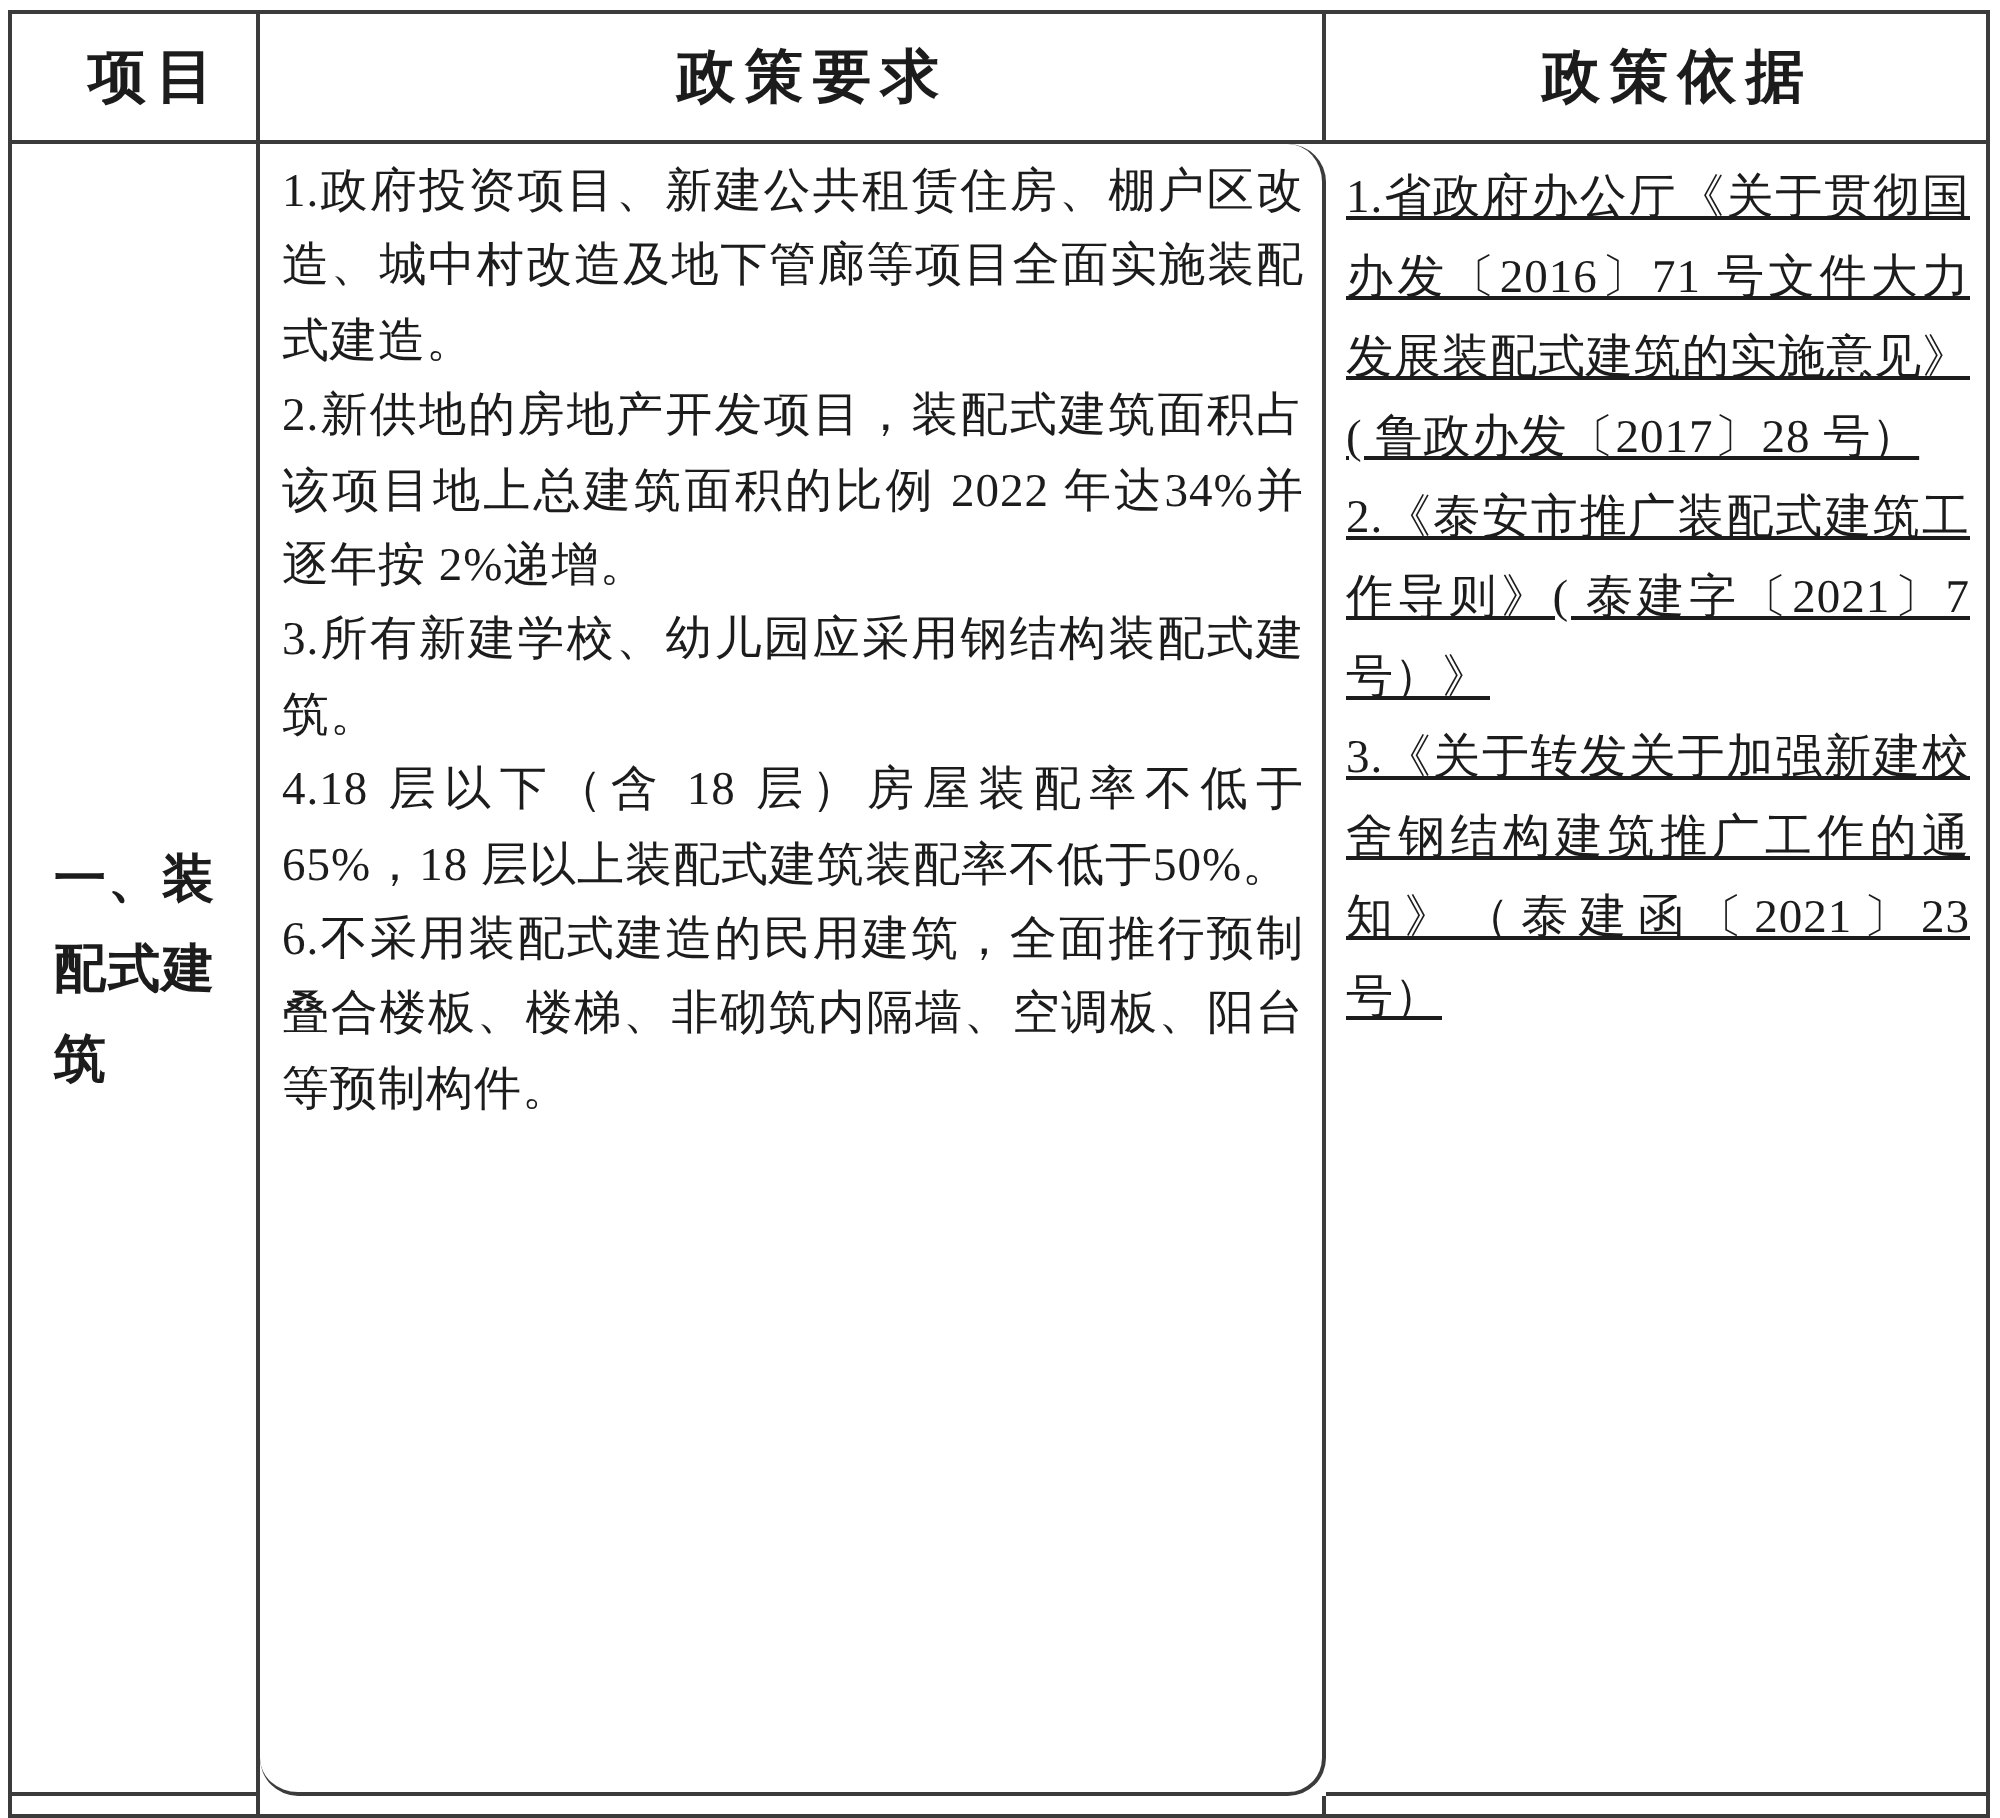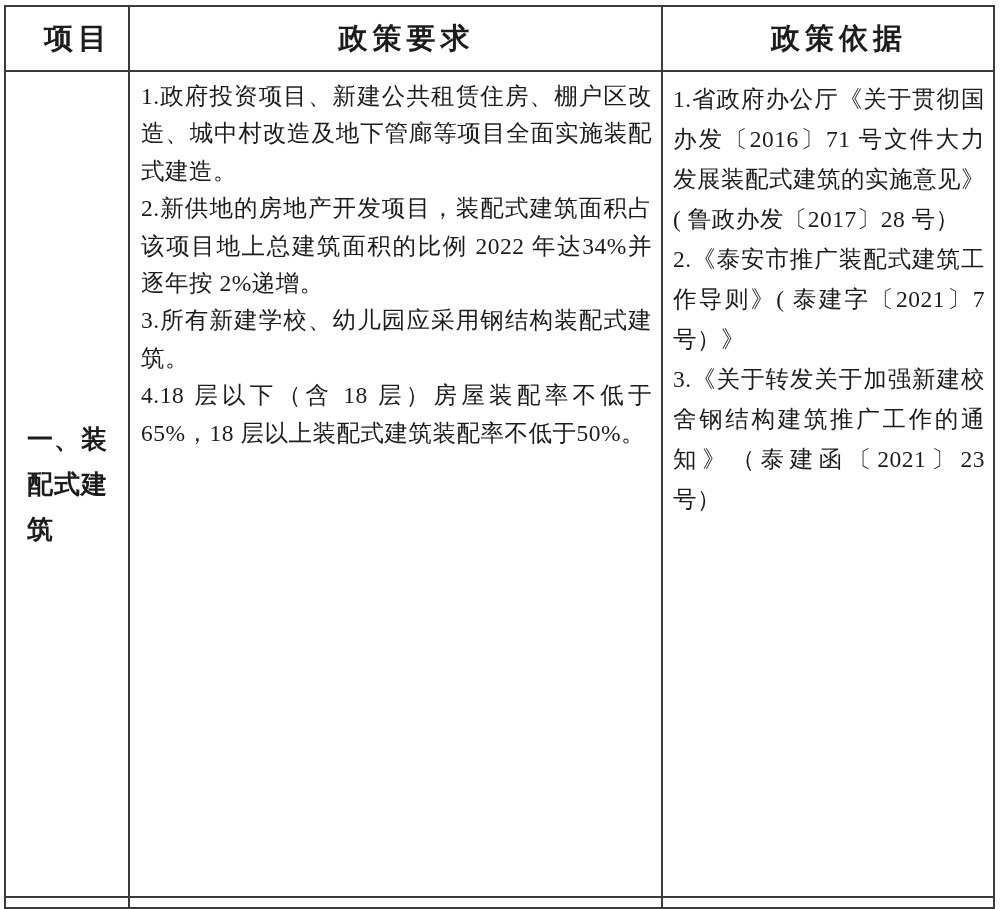--- a/index.html
+++ b/index.html
@@ -42,31 +42,33 @@
     display: flex;
     align-items: center;
     padding: 0 8px 0 21px;
     font-weight: bold;
     font-size: 26px;
     line-height: 45px;
     letter-spacing: 1px;
   }
   .req-cell {
     padding: 6px 9px 4px 11px;
+    border-radius: 19px;
   }
   .req-cell p {
     margin: 0;
     font-size: 23.5px;
     line-height: 37.4px;
     text-align: justify;
     text-justify: inter-ideograph;
     letter-spacing: 0.5px;
   }
   .basis-cell {
     padding: 7px 8px 4px 10px;
+    text-decoration: underline;
   }
   .basis-cell p {
     margin: 0;
     font-size: 23.5px;
     line-height: 40px;
     text-align: justify;
     text-justify: inter-ideograph;
     letter-spacing: 0.5px;
   }
 </style>
@@ -79,20 +81,21 @@
   <div class="cell header-cell v-border h-border">政策要求</div>
   <div class="cell header-cell h-border">政策依据</div>
 
   <div class="cell project-cell v-border h-border">一、装配式建筑</div>
 
   <div class="cell req-cell v-border h-border">
     <p>1.政府投资项目、新建公共租赁住房、棚户区改造、城中村改造及地下管廊等项目全面实施装配式建造。</p>
     <p>2.新供地的房地产开发项目，装配式建筑面积占该项目地上总建筑面积的比例 2022 年达34%并逐年按 2%递增。</p>
     <p>3.所有新建学校、幼儿园应采用钢结构装配式建筑。</p>
     <p>4.18 层以下（含 18 层）房屋装配率不低于65%，18 层以上装配式建筑装配率不低于50%。</p>
+    <p>6.不采用装配式建造的民用建筑，全面推行预制叠合楼板、楼梯、非砌筑内隔墙、空调板、阳台等预制构件。</p>
   </div>
 
   <div class="cell basis-cell h-border">
     <p>1.省政府办公厅《关于贯彻国办发〔2016〕71 号文件大力发展装配式建筑的实施意见》( 鲁政办发〔2017〕28 号）</p>
     <p>2.《泰安市推广装配式建筑工作导则》( 泰建字〔2021〕7 号）》</p>
     <p>3.《关于转发关于加强新建校舍钢结构建筑推广工作的通知》（泰建函〔2021〕23 号）</p>
   </div>
 
   <div class="cell v-border"></div>
   <div class="cell v-border"></div>

